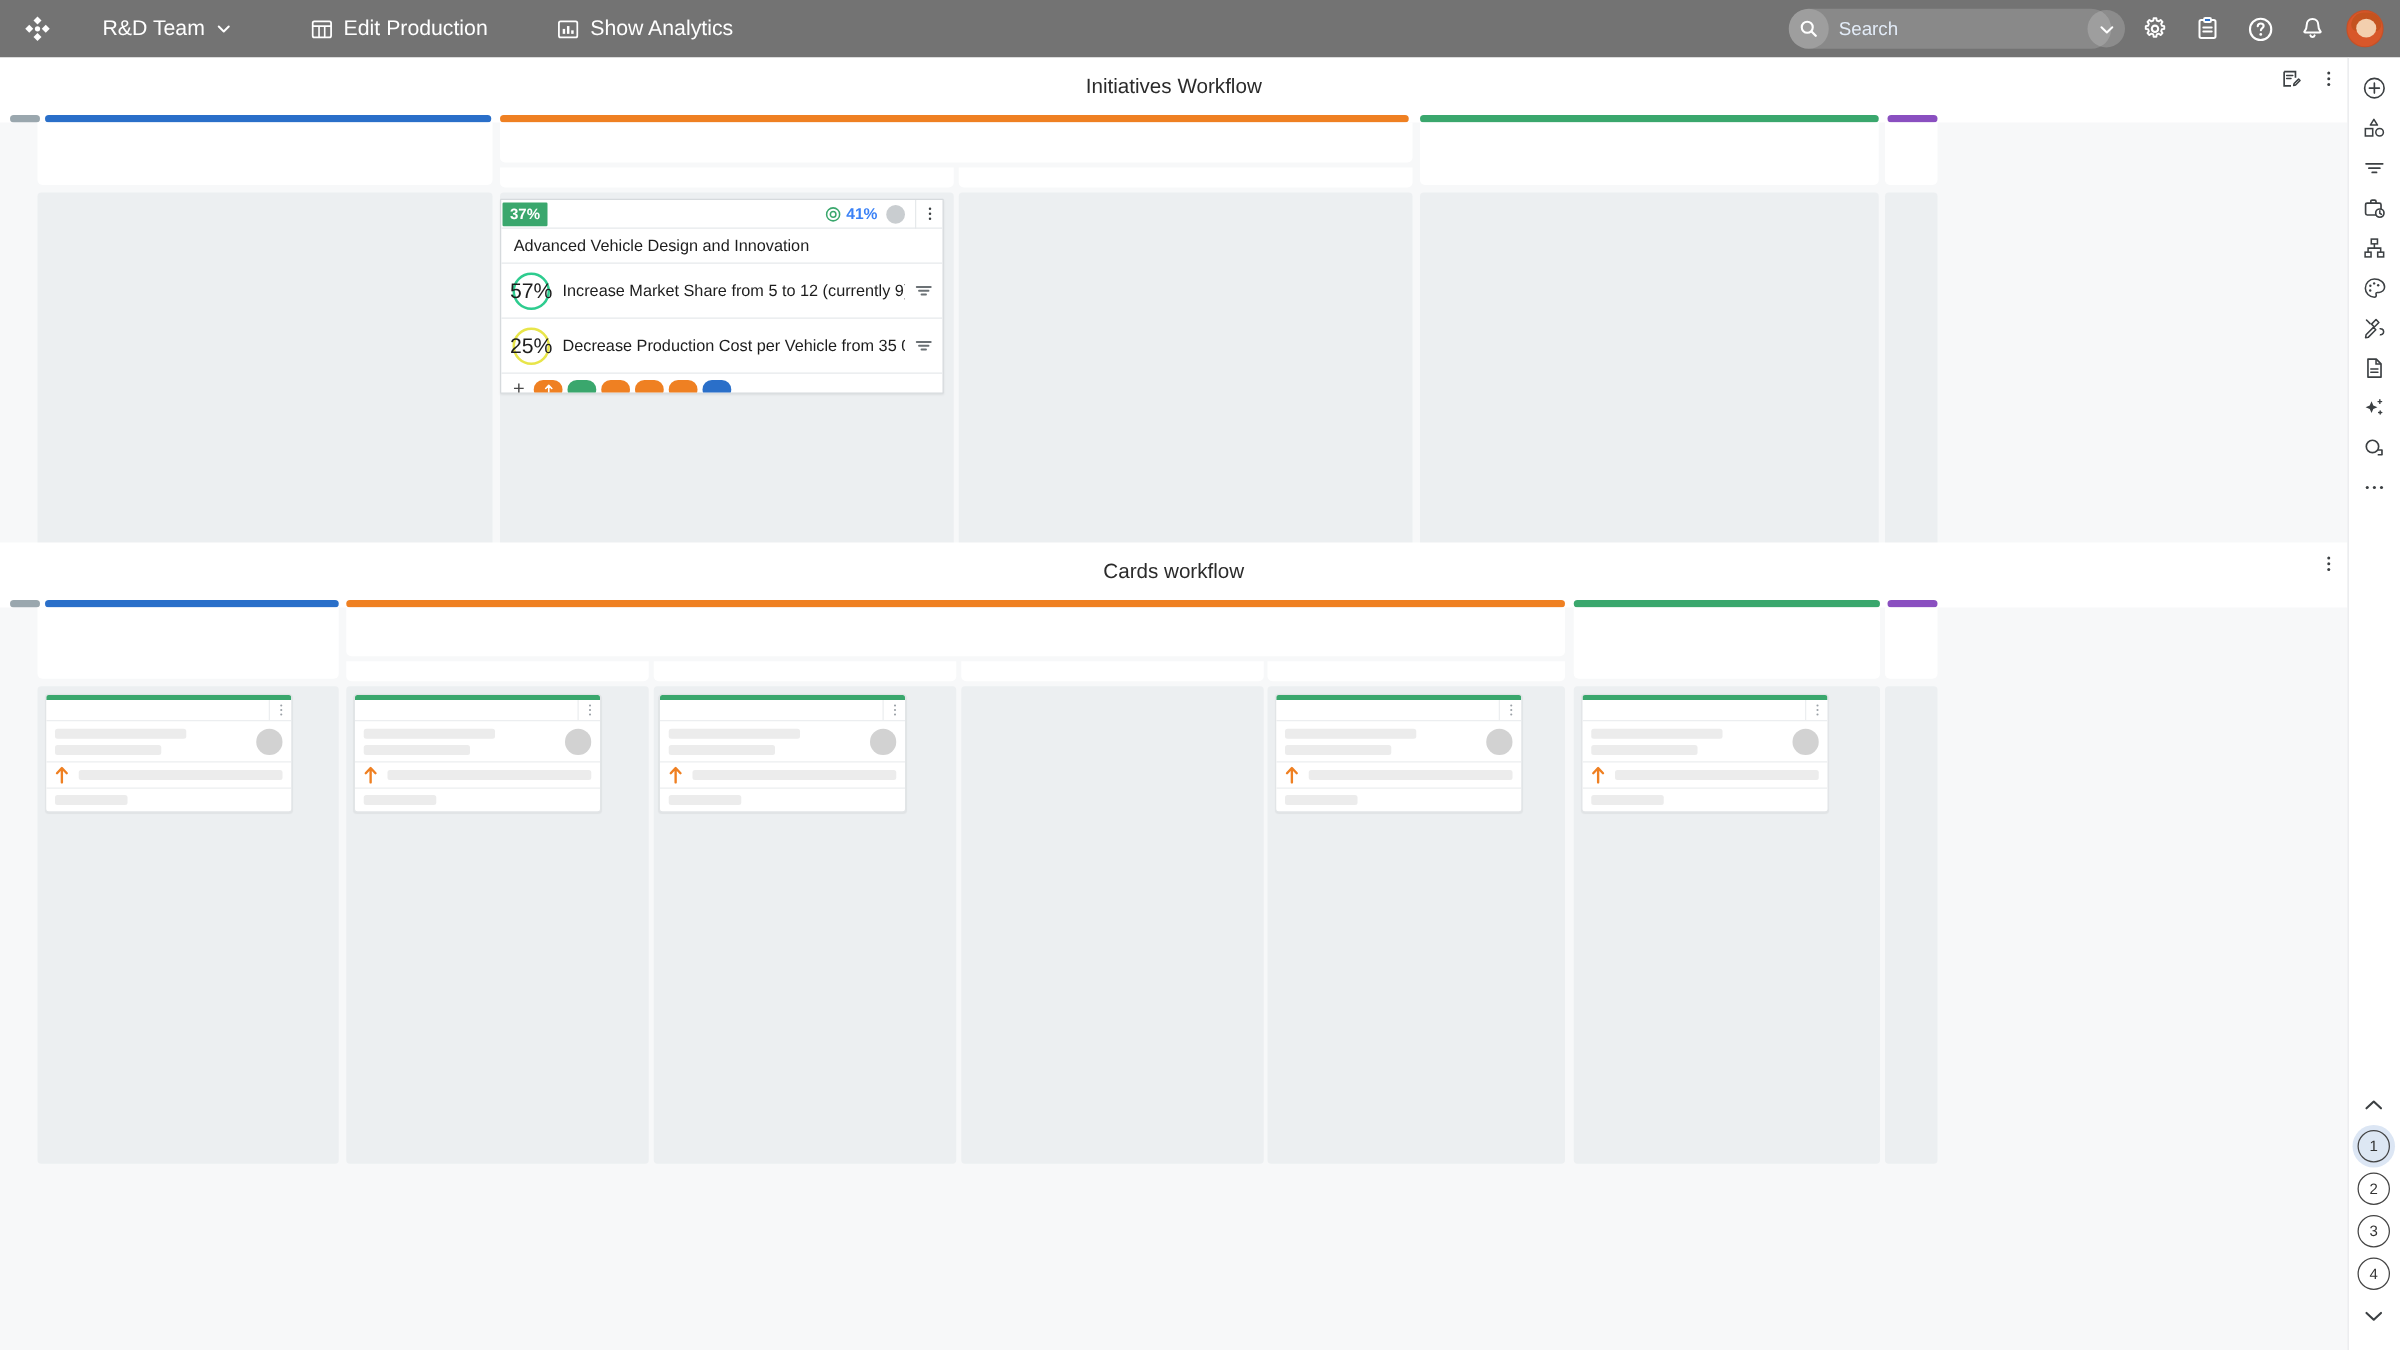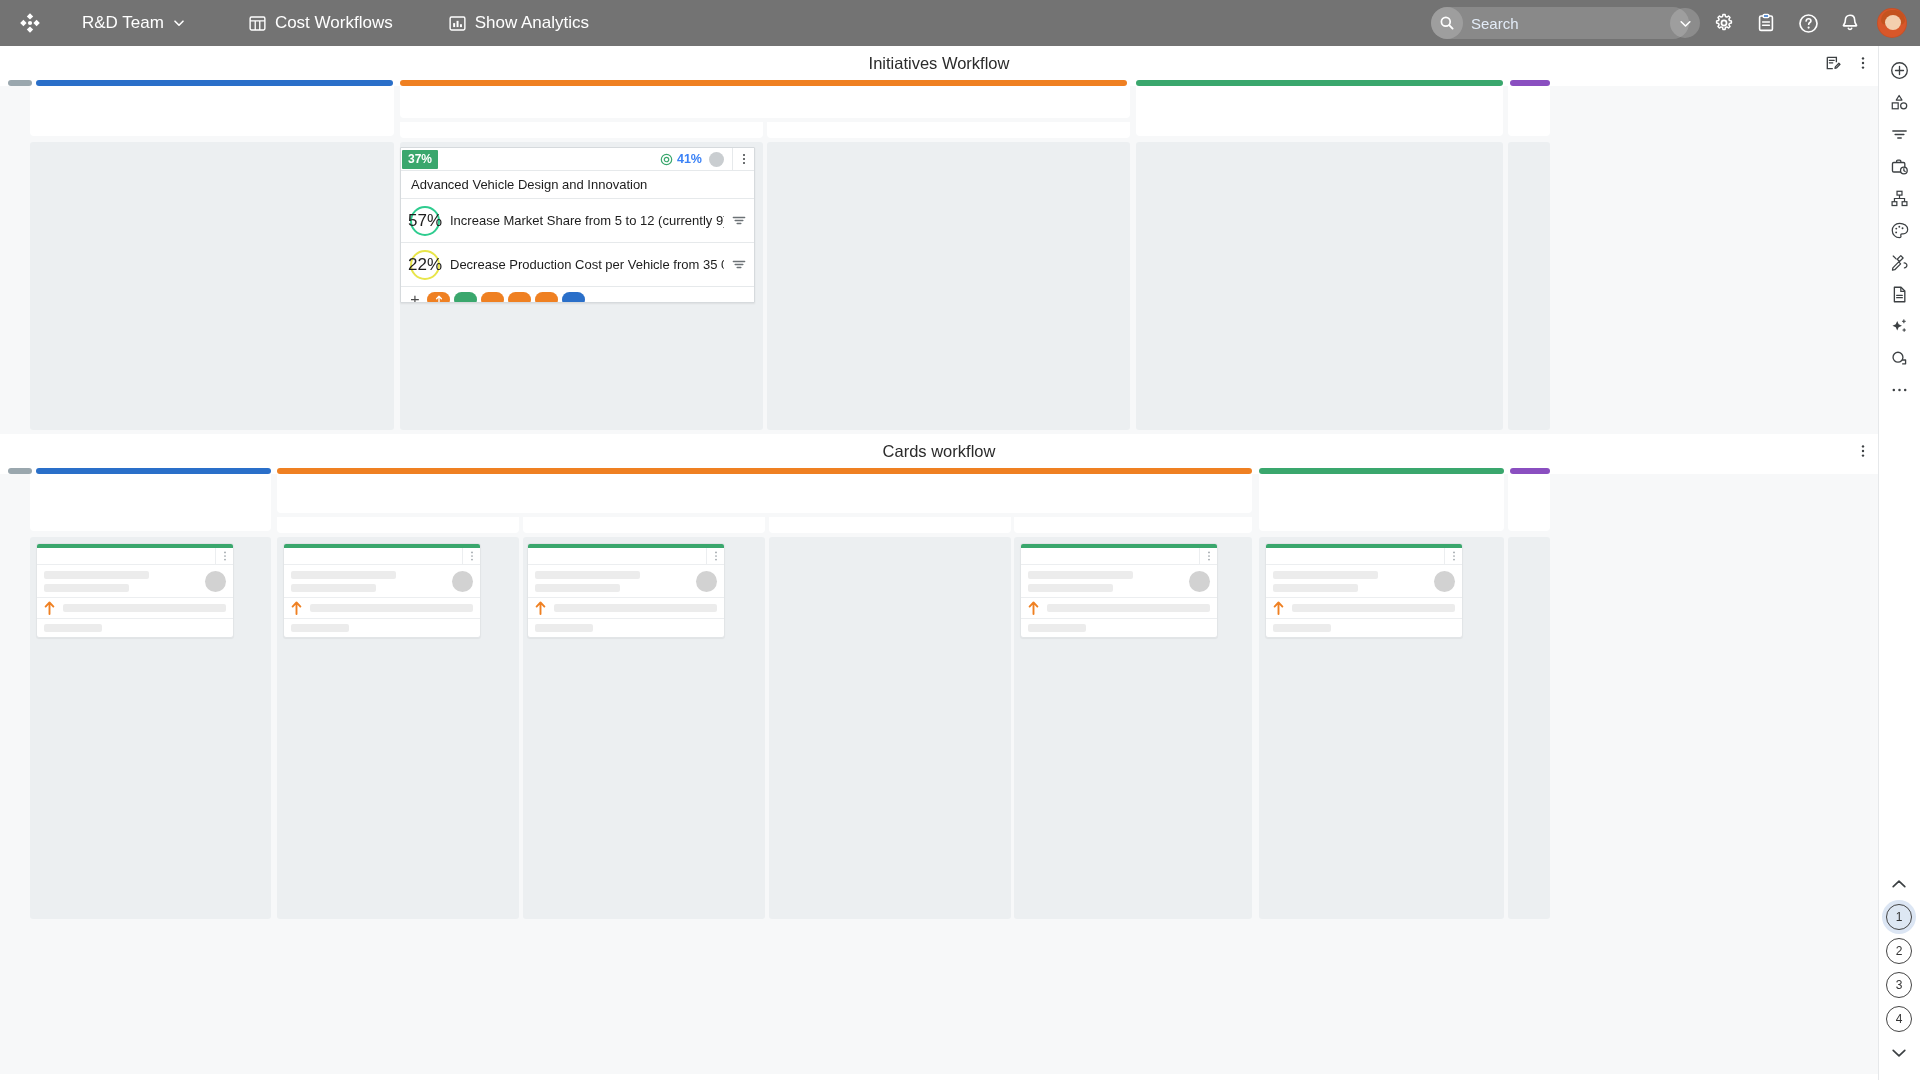--- a/index.html
+++ b/index.html
@@ -74,21 +74,21 @@
     content:''; position:absolute; left: 3px; top: 1px; width: 24px; height: 15px;
     border-radius: 12px 12px 6px 6px; background: #c4531f;
   }
   .avatar-top::after {
     content:''; position:absolute; left: 7px; top: 6px; width: 16px; height: 15px;
     border-radius: 50%; background:#f3cfae;
   }
 
   
   .section-title-row {
-    position: relative; height: 34px;
+    position: relative; height: 46px;
     display: flex; align-items: center; justify-content: center;
     background: #ffffff;
   }
   .section-title { font-size: 16.5px; color: #2b2b2b; }
   .sec-actions { position: absolute; right: 0; top: 0; height: 34px; display: flex; align-items: center; }
   .sec-ic { width: 30px; height: 34px; display:flex; align-items:center; justify-content:center; cursor: pointer; }
 
   .lane-strip { position: relative; height: 6px; background: #ffffff; }
   .lane-bar { position: absolute; top: 0; height: 6px; border-radius: 3px; }
 
@@ -196,21 +196,21 @@
     <svg class="chev-sm" viewBox="0 0 12 12">
       <path d="M2 4.2L6 8.2 10 4.2" fill="none" stroke="#ffffff" stroke-width="1.6" stroke-linecap="round" stroke-linejoin="round"></path>
     </svg>
   </div>
 
   <div class="nav-item wf">
     <svg width="17" height="17" viewBox="0 0 18 18">
       <rect x="1.2" y="2.2" width="15.6" height="13.6" rx="1.4" fill="none" stroke="#fff" stroke-width="1.5"></rect>
       <path d="M1.2 6.2h15.6M6.6 6.2v9.6M11.4 6.2v9.6" stroke="#fff" stroke-width="1.4" fill="none"></path>
     </svg>
-    <span>Cost Workflows</span>
+    <span>Edit Production</span>
   </div>
 
   <div class="nav-item an">
     <svg width="17" height="17" viewBox="0 0 18 18">
       <rect x="1.2" y="2.2" width="15.6" height="13.6" rx="1.4" fill="none" stroke="#fff" stroke-width="1.5"></rect>
       <rect x="4.4" y="8.6" width="2.1" height="4.2" fill="#fff"></rect>
       <rect x="8" y="6.2" width="2.1" height="6.6" fill="#fff"></rect>
       <rect x="11.6" y="9.8" width="2.1" height="3" fill="#fff"></rect>
     </svg>
     <span>Show Analytics</span>
@@ -342,21 +342,21 @@
         <div class="kr-text">Increase Market Share from 5 to 12 (currently 9)</div>
         <div class="kr-filter">
           <svg width="16" height="16" viewBox="0 0 16 16">
             <path d="M2.4 4.6h11.2M4.2 7.6h7.6M6.2 10.6h3.6" stroke="#6b7175" stroke-width="1.5" stroke-linecap="round"></path>
           </svg>
         </div>
       </div>
 
       <div class="kr-row">
         <div class="ring" style="border:2.2px solid #e8e54a;">
-          <span>22%</span>
+          <span>25%</span>
         </div>
         <div class="kr-text">Decrease Production Cost per Vehicle from 35 000 to...</div>
         <div class="kr-filter">
           <svg width="16" height="16" viewBox="0 0 16 16">
             <path d="M2.4 4.6h11.2M4.2 7.6h7.6M6.2 10.6h3.6" stroke="#6b7175" stroke-width="1.5" stroke-linecap="round"></path>
           </svg>
         </div>
       </div>
 
       <div class="pill-row">

